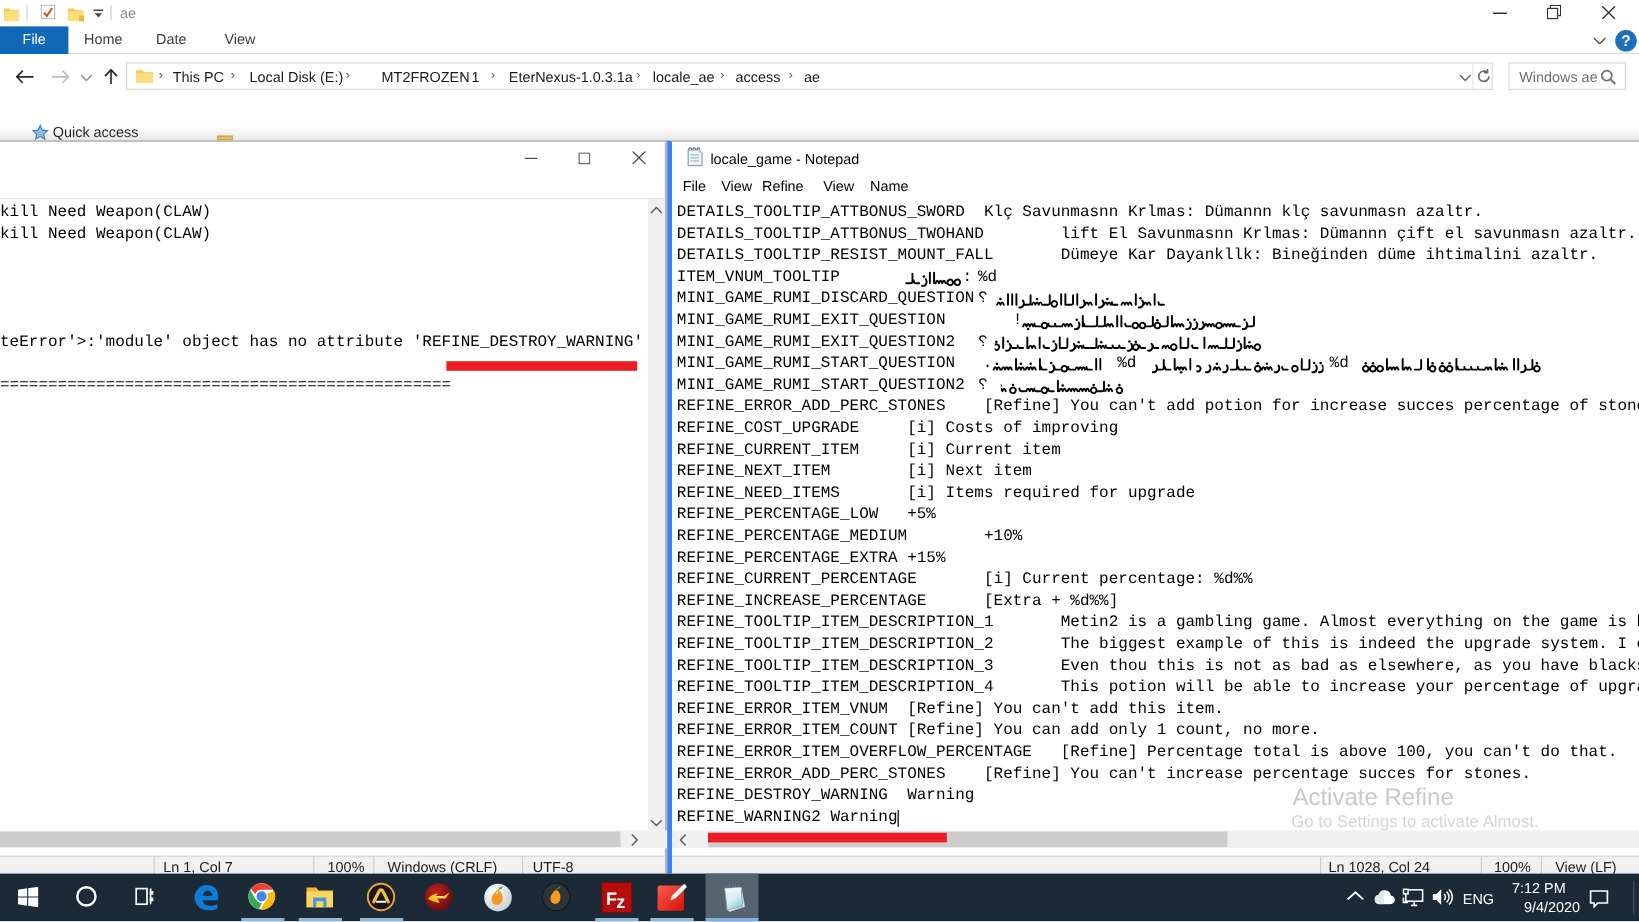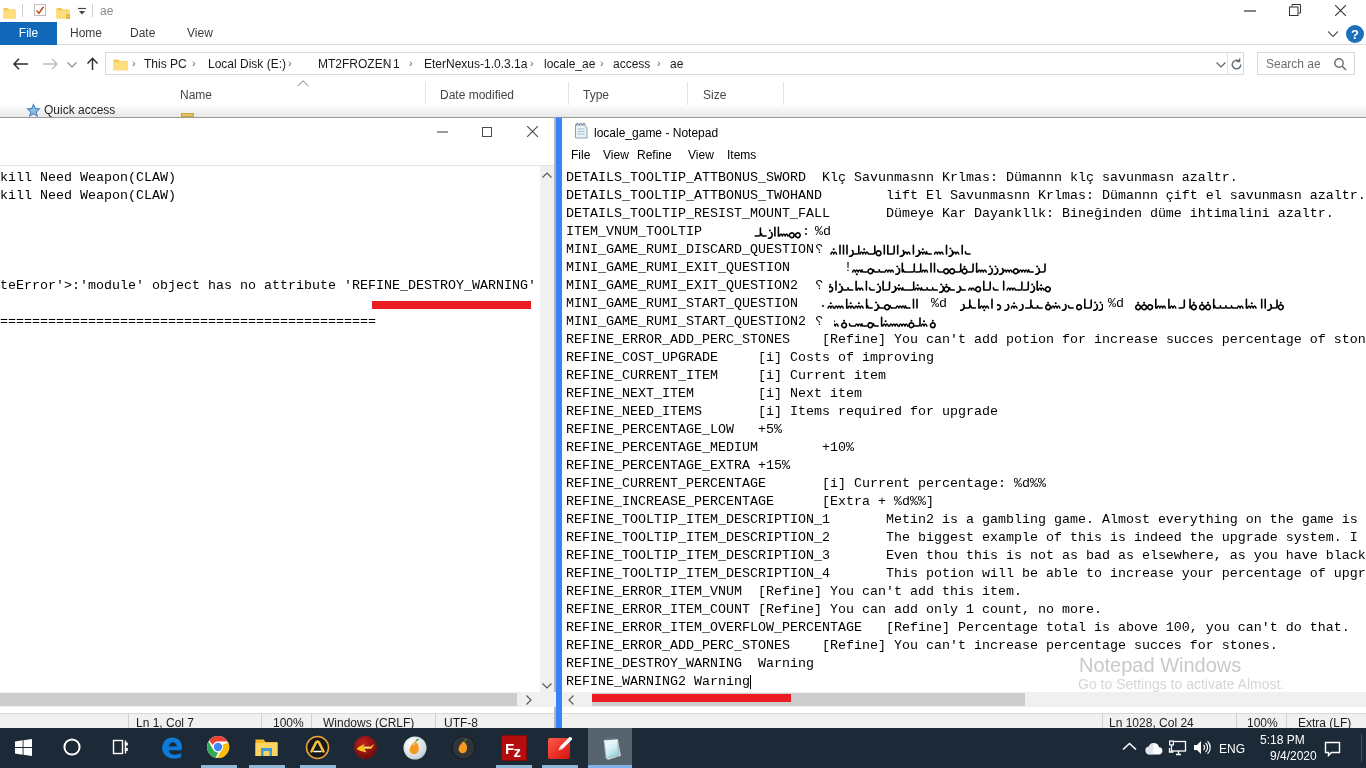--- a/index.html
+++ b/index.html
@@ -24,21 +24,21 @@
 .hdr { position:absolute; top:8px; font-size:12px; color:#454545; }
 .hsep { position:absolute; top:2px; height:23px; width:1px; background:#e5e5e5; }
 #qaccess { position:absolute; left:44px; top:103px; font-size:12px; color:#1a1a1a; }
 
 
 .mono { font-family:"Liberation Mono", monospace; font-size:13.33px; line-height:18px;
   tab-size:8; -moz-tab-size:8; white-space:pre; color:#000; }
 #leftwin { position:absolute; left:0; top:117px; width:556px; height:611px; background:#fff;
   border-top:1px solid #9b9b9b; border-right:2px solid #b5b5b5; }
 #rightwin { position:absolute; left:556px; top:117px; width:810px; height:611px; background:#fff;
-  border-top:1px solid #9b9b9b; border-left:6px solid #3b82f6; }
+  border-top:1px solid #9b9b9b; border-left:4px solid #3b82f6; }
 .winbtn { position:absolute; color:#4a4a4a; }
 #lw-menuline { position:absolute; left:0; top:47px; width:100%; height:1px; background:#e3e3e3; }
 .vscroll { position:absolute; background:#f0f0f0; }
 .hscroll { position:absolute; background:#f0f0f0; }
 .thumb { position:absolute; background:#cdcdcd; }
 .statusbar { position:absolute; left:0; bottom:0; width:100%; height:15px; background:#f0f0f0;
   border-top:1px solid #d9d9d9; font-size:12px; color:#1c1c1c; }
 .st { position:absolute; top:2px; white-space:nowrap; }
 .stsep { position:absolute; top:0; width:1px; height:15px; background:#cfcfcf; }
 .redbar { position:absolute; background:#ec1c24; }
@@ -141,39 +141,26 @@
       <svg class="abs" style="left:1110px;top:9px" width="10" height="6">
           <path d="M0.5,0.5 l4.5,4.5 4.5,-4.5" fill="none" stroke="#666" stroke-width="1.2"></path>
         </svg>
       <div class="abs" style="left:1121px;top:0;width:1px;height:21px;background:#e3e3e3"></div>
       <div class="abs" style="left:1124px;top:4px"><svg width="13" height="13" viewBox="0 0 13 13">
             <path d="M10.8,6.5 a4.3,4.3 0 1 1 -1.6,-3.3" fill="none" stroke="#5f6a72" stroke-width="1.4"></path>
             <path d="M9.6,0.6 v3 h-3" fill="none" stroke="#5f6a72" stroke-width="1.4"></path>
           </svg></div>
     </div>
     <div id="searchbox">
-      <span class="abs" style="left:8px;top:4px">Search ae</span>
+      <span class="abs" style="left:8px;top:4px">Windows ae</span>
       <div class="abs" style="left:75px;top:4px"><svg width="14" height="14" viewBox="0 0 14 14">
             <circle cx="6" cy="6" r="4.2" fill="none" stroke="#6d6d6d" stroke-width="1.4"></circle>
             <path d="M9.2,9.2 L13,13" stroke="#6d6d6d" stroke-width="1.6"></path>
           </svg></div>
     </div>
-  </div>
-  <div id="headers">
-    <svg class="abs" style="left:297px;top:0" width="12" height="7">
-        <path d="M0.5,6 L6,0.8 L11.5,6" fill="none" stroke="#7a7a7a" stroke-width="1"></path>
-      </svg>
-    <span class="hdr" style="left:180px">Name</span>
-    <span class="hdr" style="left:440px">Date modified</span>
-    <span class="hdr" style="left:583px">Type</span>
-    <span class="hdr" style="left:703px">Size</span>
-    <div class="hsep" style="left:425px"></div>
-    <div class="hsep" style="left:568px"></div>
-    <div class="hsep" style="left:687px"></div>
-    <div class="hsep" style="left:783px"></div>
   </div>
   <div class="abs" style="left:26px;top:103px"><svg width="15" height="15" viewBox="0 0 15 15">
         <path fill="#2f7cc1" d="M7.5,0.3 l2.1,4.8 5.1,0.4 -3.9,3.4 1.2,5 -4.5,-2.7 -4.5,2.7 1.2,-5 L0.3,5.5 l5.1,-0.4 z"></path>
         <path fill="#8fc3ec" d="M7.5,2.6 l1.5,3.4 3.6,0.3 -2.7,2.4 0.8,3.5 -3.2,-1.9 -3.2,1.9 0.8,-3.5 -2.7,-2.4 3.6,-0.3 z"></path>
       </svg></div>
   <div id="qaccess">Quick access</div>
 
   <div class="abs" style="left:181px;top:113px;width:13px;height:4px;background:#f3d060;border:1px solid #d8ac32"></div>
 
   <div class="abs" style="left:0;top:105px;width:1366px;height:12px;background:linear-gradient(to bottom, rgba(120,120,120,0) , rgba(120,120,120,0.18))"></div>
@@ -238,21 +225,21 @@
 <path d="M3,3 q0,-1.8 1.2,-1.8 q1.2,0 1.2,1.8" fill="none" stroke="#5f7a8d" stroke-width="0.9"></path>
 <path d="M6.4,3 q0,-1.8 1.2,-1.8 q1.2,0 1.2,1.8" fill="none" stroke="#5f7a8d" stroke-width="0.9"></path>
 <path d="M9.8,3 q0,-1.8 1.2,-1.8 q1.2,0 1.2,1.8" fill="none" stroke="#5f7a8d" stroke-width="0.9"></path>
 </svg></div>
     <div class="abs" style="left:32px;top:8px;font-size:12px;color:#000">locale_game - Notepad</div>
     <div class="abs" style="left:0;top:28px;width:100%;height:18px;font-size:12px;color:#000">
       <span style="position:absolute;top:2px;left:9px">File</span>
         <span style="position:absolute;top:2px;left:41px">View</span>
         <span style="position:absolute;top:2px;left:75px">Refine</span>
         <span style="position:absolute;top:2px;left:126px">View</span>
-        <span style="position:absolute;top:2px;left:165px">Items</span>
+        <span style="position:absolute;top:2px;left:165px">Name</span>
     </div>
     <pre class="mono" style="position:absolute;left:4px;top:51px">DETAILS_TOOLTIP_ATTBONUS_SWORD	Klç Savunmasnn Krlmas: Dümannn klç savunmasn azaltr.
 DETAILS_TOOLTIP_ATTBONUS_TWOHAND	lift El Savunmasnn Krlmas: Dümannn çift el savunmasn azaltr.
 DETAILS_TOOLTIP_RESIST_MOUNT_FALL	Dümeye Kar Dayankllk: Bineğinden düme ihtimalini azaltr.
 ITEM_VNUM_TOOLTIP
 MINI_GAME_RUMI_DISCARD_QUESTION
 MINI_GAME_RUMI_EXIT_QUESTION
 MINI_GAME_RUMI_EXIT_QUESTION2
 MINI_GAME_RUMI_START_QUESTION
 MINI_GAME_RUMI_START_QUESTION2
@@ -270,35 +257,35 @@
 REFINE_TOOLTIP_ITEM_DESCRIPTION_2	The biggest example of this is indeed the upgrade system. I ca
 REFINE_TOOLTIP_ITEM_DESCRIPTION_3	Even thou this is not as bad as elsewhere, as you have blacksm
 REFINE_TOOLTIP_ITEM_DESCRIPTION_4	This potion will be able to increase your percentage of upgrad
 REFINE_ERROR_ITEM_VNUM	[Refine] You can't add this item.
 REFINE_ERROR_ITEM_COUNT	[Refine] You can add only 1 count, no more.
 REFINE_ERROR_ITEM_OVERFLOW_PERCENTAGE	[Refine] Percentage total is above 100, you can't do that.
 REFINE_ERROR_ADD_PERC_STONES	[Refine] You can't increase percentage succes for stones.
 REFINE_DESTROY_WARNING	Warning
 REFINE_WARNING2	Warning</pre>
 
-    <div class="abs" style="left:517px;top:536px;font-size:20px;color:#c9c9c9">Notepad Windows</div>
+    <div class="abs" style="left:517px;top:536px;font-size:20px;color:#c9c9c9">Activate Refine</div>
     <div class="abs" style="left:516px;top:558px;font-size:14px;color:#d5d5d5">Go to Settings to activate Almost.</div>
 
     <div class="abs" style="left:188px;top:557px;width:1px;height:14px;background:#000"></div>
     <div class="hscroll" style="left:0;top:574px;width:810px;height:15px">
       <svg class="abs" style="left:6px;top:3px" width="6" height="10">
           <path d="M5.5,0.5 L1,5 l4.5,4.5" fill="none" stroke="#5a5a5a" stroke-width="1.2"></path>
         </svg>
       <div class="thumb" style="left:30px;top:1px;width:433px;height:13px"></div>
     </div>
     <div class="redbar" style="left:30px;top:576px;width:199px;height:8px"></div>
     <div class="statusbar">
       <span class="st" style="left:547px">Ln 1028, Col 24</span>
       <span class="st" style="left:685px">100%</span>
-      <span class="st" style="left:736px">Extra (LF)</span>
+      <span class="st" style="left:736px">View (LF)</span>
       <div class="stsep" style="left:540px"></div>
       <div class="stsep" style="left:674px"></div>
       <div class="stsep" style="left:724px"></div>
     </div>
   </div>
 
   <div class="arab" style="left:752px;top:223px"><svg width="49" height="18" viewBox="0 0 49 18">
         <path d="M48.0,13 a2.3,2.3 0 1,0 -4.4,-1.5 a2.3,2.3 0 0,0 4.4,1.5 M42.0,13 a2.3,2.3 0 1,0 -4.4,-1.5 a2.3,2.3 0 0,0 4.4,1.5 M36.0,13 q-1.4,-4 -2.8,0 q-1.4,-4 -2.8,0 q-1.4,-4 -2.8,0 M26.4,13 V4.2 M22.9,13 V4.2 M19.4,9.5 q1.2,1.5 0.6,3.5 q-0.8,2.6 -3.6,2.2 M14.0,13 h-3.0 q-1.6,0 -1.6,-2.2 M8.4,5 V11.5 q0,1.5 -1.8,1.5 h-3.4" fill="none" stroke="#000" stroke-width="1.6" stroke-linecap="round" stroke-linejoin="round"></path>
         <circle cx="17.9" cy="7.5" r="1.05" fill="#000"></circle>
       </svg></div>
@@ -512,21 +499,21 @@
         </svg></div>
     <div class="trayicon" style="left:1193px;top:12px"><svg width="19" height="15" viewBox="0 0 19 15">
           <path fill="#fff" d="M1,5 h3 l4,-4 v13 l-4,-4 H1 z"></path>
           <g fill="none" stroke="#fff" stroke-width="1.2">
             <path d="M10.5,5 a3.5,3.5 0 0 1 0,5"></path>
             <path d="M12.5,3 a6,6 0 0 1 0,9"></path>
             <path d="M14.5,1.2 a8.6,8.6 0 0 1 0,12.6"></path>
           </g>
         </svg></div>
     <div class="traytxt" style="left:1219px;top:14px">ENG</div>
-    <div class="traytxt" style="left:1260px;top:5px">5:18 PM</div>
+    <div class="traytxt" style="left:1260px;top:5px">7:12 PM</div>
     <div class="traytxt" style="left:1270px;top:21px">9/4/2020</div>
     <div class="trayicon" style="left:1324px;top:13px"><svg width="17" height="16" viewBox="0 0 17 16">
           <path d="M1.5,1.5 h14 v10 h-8 l-3,3 v-3 h-3 z" fill="none" stroke="#fff" stroke-width="1.4"></path>
         </svg></div>
     <div class="abs" style="left:1361px;top:6px;width:1px;height:28px;background:#46535f"></div>
   </div>
 
 </div>
 
 </body></html>

